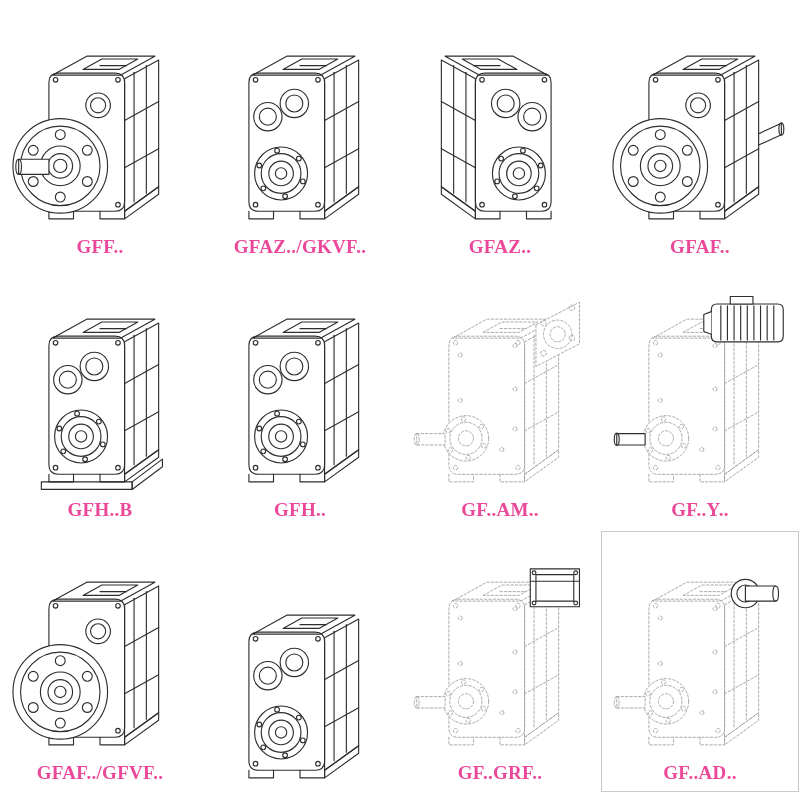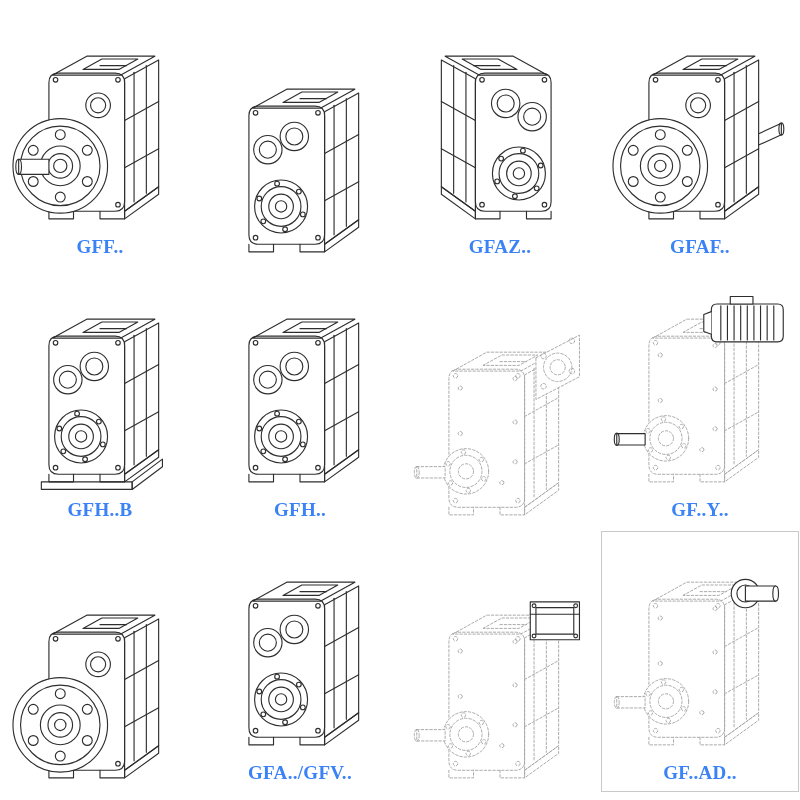--- a/index.html
+++ b/index.html
@@ -2,21 +2,21 @@
 <html><head>
 <meta charset="utf-8">
 <style>
   html,body{margin:0;padding:0;background:#ffffff;}
   body{width:800px;height:800px;overflow:hidden;font-family:"Liberation Serif",serif;}
   .page{width:800px;height:800px;background:#fff;}
   .grid{display:grid;grid-template-columns:repeat(4,200px);grid-auto-rows:263px;padding-top:4px;}
   figure{margin:0;display:flex;flex-direction:column;align-items:center;justify-content:flex-end;position:relative;}
   .art{width:192px;height:210px;}
   .art svg{width:100%;height:100%;display:block;}
-  figcaption{font-weight:bold;font-size:19px;color:#3b82f6;letter-spacing:.3px;padding:2px 0 9px;white-space:nowrap;}
+  figcaption{font-weight:bold;font-size:19px;color:#ec4899;letter-spacing:.3px;padding:2px 0 9px;white-space:nowrap;}
   .boxed{outline:1px solid #c9c9c9;outline-offset:-2px;}
 </style>
 </head>
 <body>
 
 <div class="page">
   <div class="grid">
 
     <figure>
       <div class="art">
@@ -89,20 +89,21 @@
               <circle cx="80" cy="158" r="6" fill="none"></circle>
               <circle cx="103.01463146476078" cy="166.40099628265855" r="2.5" fill="none"></circle>
               <circle cx="84.23183953449946" cy="182.1317536485488" r="2.5" fill="none"></circle>
               <circle cx="61.21720806973866" cy="173.73075736589024" r="2.5" fill="none"></circle>
               <circle cx="56.98536853523922" cy="149.59900371734145" r="2.5" fill="none"></circle>
               <circle cx="75.76816046550053" cy="133.8682463514512" r="2.5" fill="none"></circle>
               <circle cx="98.78279193026134" cy="142.26924263410976" r="2.5" fill="none"></circle>
             </g>
           </svg>
         </div>
+      <figcaption>GFAZ../GKVF..</figcaption>
     </figure>
 
     <figure>
       <div class="art">
           <svg viewBox="0 0 200 222">
             <g fill="none" stroke="#2e2e2e" stroke-width="1.2" stroke-linecap="round" stroke-linejoin="round">
               <g transform="translate(200,0) scale(-1,1)">
                 <path d="M56,52 L116,52 Q126,52 126,62 L126,188 Q126,198 116,198 L56,198 Q46,198 46,188 L46,62 Q46,52 56,52 Z" fill="#fff"></path>
                 <polygon points="50,54 86,34 158,34 122,54" fill="none"></polygon>
                 <polygon points="126,58 162,38 162,172 126,198" fill="none"></polygon>
@@ -303,20 +304,21 @@
               <polygon points="138,40 184,16 184,60 138,84" fill="#fff"></polygon>
               <circle cx="161" cy="50" r="15" fill="none"></circle>
               <circle cx="161" cy="50" r="8" fill="none"></circle>
               <circle cx="146" cy="38" r="3" fill="none"></circle>
               <circle cx="176" cy="22" r="3" fill="none"></circle>
               <circle cx="176" cy="54" r="3" fill="none"></circle>
               <circle cx="146" cy="70" r="3" fill="none"></circle>
             </g>
           </svg>
         </div>
+      <figcaption>GF..AM..</figcaption>
     </figure>
 
     <figure>
       <div class="art">
           <svg viewBox="0 0 200 222">
             <g fill="none" stroke="#a6a6a6" stroke-width="1" stroke-linecap="round" stroke-linejoin="round" stroke-dasharray="2.6 2">
               <path d="M56,52 L116,52 Q126,52 126,62 L126,188 Q126,198 116,198 L56,198 Q46,198 46,188 L46,62 Q46,52 56,52 Z" fill="#fff"></path>
               <polygon points="50,54 86,34 158,34 122,54" fill="none"></polygon>
               <polygon points="126,58 162,38 162,172 126,198" fill="none"></polygon>
               <line x1="136" y1="51" x2="136" y2="188"></line>
@@ -398,20 +400,21 @@
               <circle cx="29.42116167511353" cy="166.5" r="5.2" fill="none"></circle>
               <circle cx="29.42116167511352" cy="133.5" r="5.2" fill="none"></circle>
               <circle cx="57.99999999999999" cy="117" r="5.2" fill="none"></circle>
               <circle cx="86.57883832488648" cy="133.5" r="5.2" fill="none"></circle>
               <circle cx="58" cy="150" r="21" fill="#fff"></circle>
               <circle cx="58" cy="150" r="13" fill="none"></circle>
               <circle cx="58" cy="150" r="6" fill="none"></circle>
             </g>
           </svg>
         </div>
+      <figcaption>GFAF../GFVF..</figcaption>
     </figure>
 
     <figure>
       <div class="art">
           <svg viewBox="0 0 200 222">
             <g fill="none" stroke="#2e2e2e" stroke-width="1.2" stroke-linecap="round" stroke-linejoin="round">
               <path d="M56,52 L116,52 Q126,52 126,62 L126,188 Q126,198 116,198 L56,198 Q46,198 46,188 L46,62 Q46,52 56,52 Z" fill="#fff"></path>
               <polygon points="50,54 86,34 158,34 122,54" fill="none"></polygon>
               <polygon points="126,58 162,38 162,172 126,198" fill="none"></polygon>
               <line x1="136" y1="51" x2="136" y2="188"></line>
@@ -437,21 +440,20 @@
               <circle cx="80" cy="158" r="6" fill="none"></circle>
               <circle cx="103.01463146476078" cy="166.40099628265855" r="2.5" fill="none"></circle>
               <circle cx="84.23183953449946" cy="182.1317536485488" r="2.5" fill="none"></circle>
               <circle cx="61.21720806973866" cy="173.73075736589024" r="2.5" fill="none"></circle>
               <circle cx="56.98536853523922" cy="149.59900371734145" r="2.5" fill="none"></circle>
               <circle cx="75.76816046550053" cy="133.8682463514512" r="2.5" fill="none"></circle>
               <circle cx="98.78279193026134" cy="142.26924263410976" r="2.5" fill="none"></circle>
             </g>
           </svg>
         </div>
-      <figcaption>GFA../GFV..</figcaption>
     </figure>
 
     <figure>
       <div class="art">
           <svg viewBox="0 0 200 222">
             <g fill="none" stroke="#a6a6a6" stroke-width="1" stroke-linecap="round" stroke-linejoin="round" stroke-dasharray="2.6 2">
               <path d="M56,52 L116,52 Q126,52 126,62 L126,188 Q126,198 116,198 L56,198 Q46,198 46,188 L46,62 Q46,52 56,52 Z" fill="#fff"></path>
               <polygon points="50,54 86,34 158,34 122,54" fill="none"></polygon>
               <polygon points="126,58 162,38 162,172 126,198" fill="none"></polygon>
               <line x1="136" y1="51" x2="136" y2="188"></line>
@@ -489,20 +491,21 @@
               <path d="M132,20 L184,20 L184,60 L132,60 Z" fill="#fff"></path>
               <path d="M138,26 L178,26 L178,54 L138,54 Z" fill="none"></path>
               <line x1="132" y1="33" x2="184" y2="33"></line>
               <circle cx="136" cy="24" r="2" fill="none"></circle>
               <circle cx="180" cy="24" r="2" fill="none"></circle>
               <circle cx="136" cy="56" r="2" fill="none"></circle>
               <circle cx="180" cy="56" r="2" fill="none"></circle>
             </g>
           </svg>
         </div>
+      <figcaption>GF..GRF..</figcaption>
     </figure>
 
     <figure class="boxed">
       <div class="art">
           <svg viewBox="0 0 200 222">
             <g fill="none" stroke="#a6a6a6" stroke-width="1" stroke-linecap="round" stroke-linejoin="round" stroke-dasharray="2.6 2">
               <path d="M56,52 L116,52 Q126,52 126,62 L126,188 Q126,198 116,198 L56,198 Q46,198 46,188 L46,62 Q46,52 56,52 Z" fill="#fff"></path>
               <polygon points="50,54 86,34 158,34 122,54" fill="none"></polygon>
               <polygon points="126,58 162,38 162,172 126,198" fill="none"></polygon>
               <line x1="136" y1="51" x2="136" y2="188"></line>

